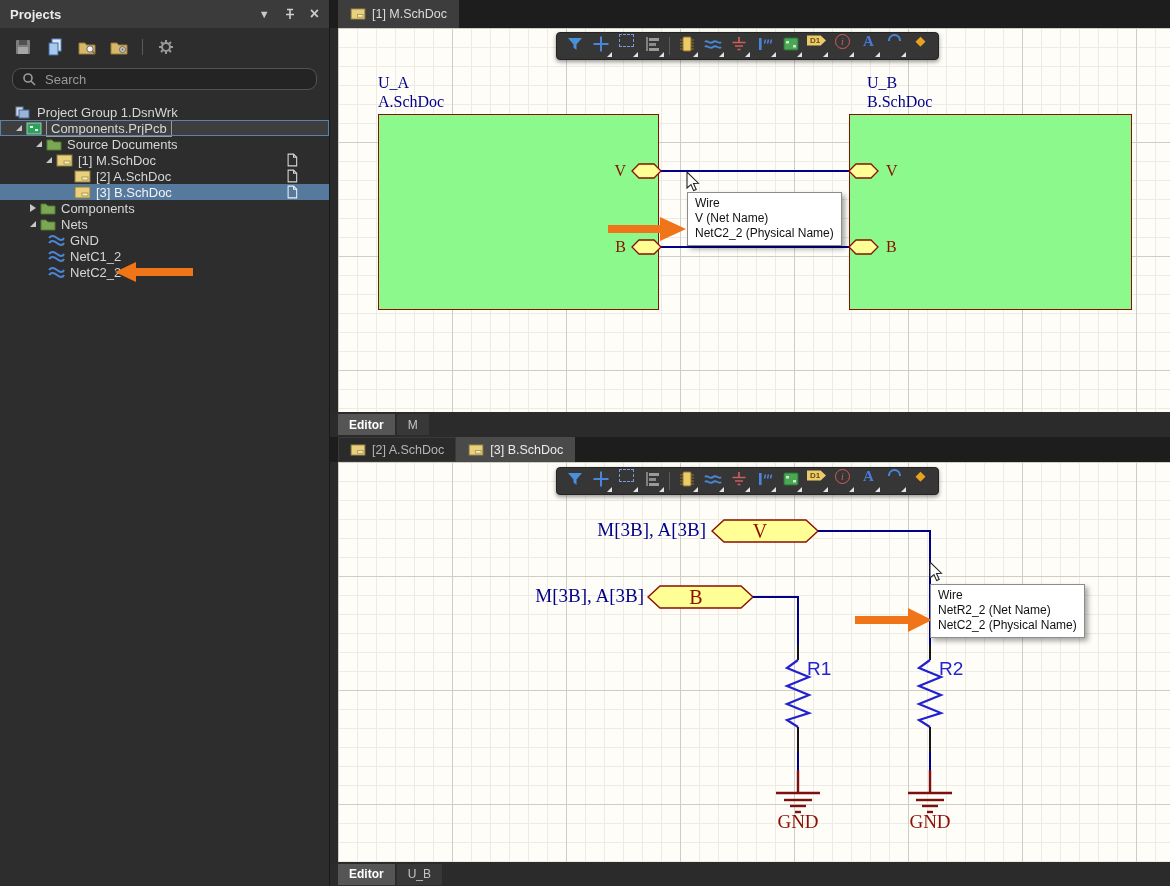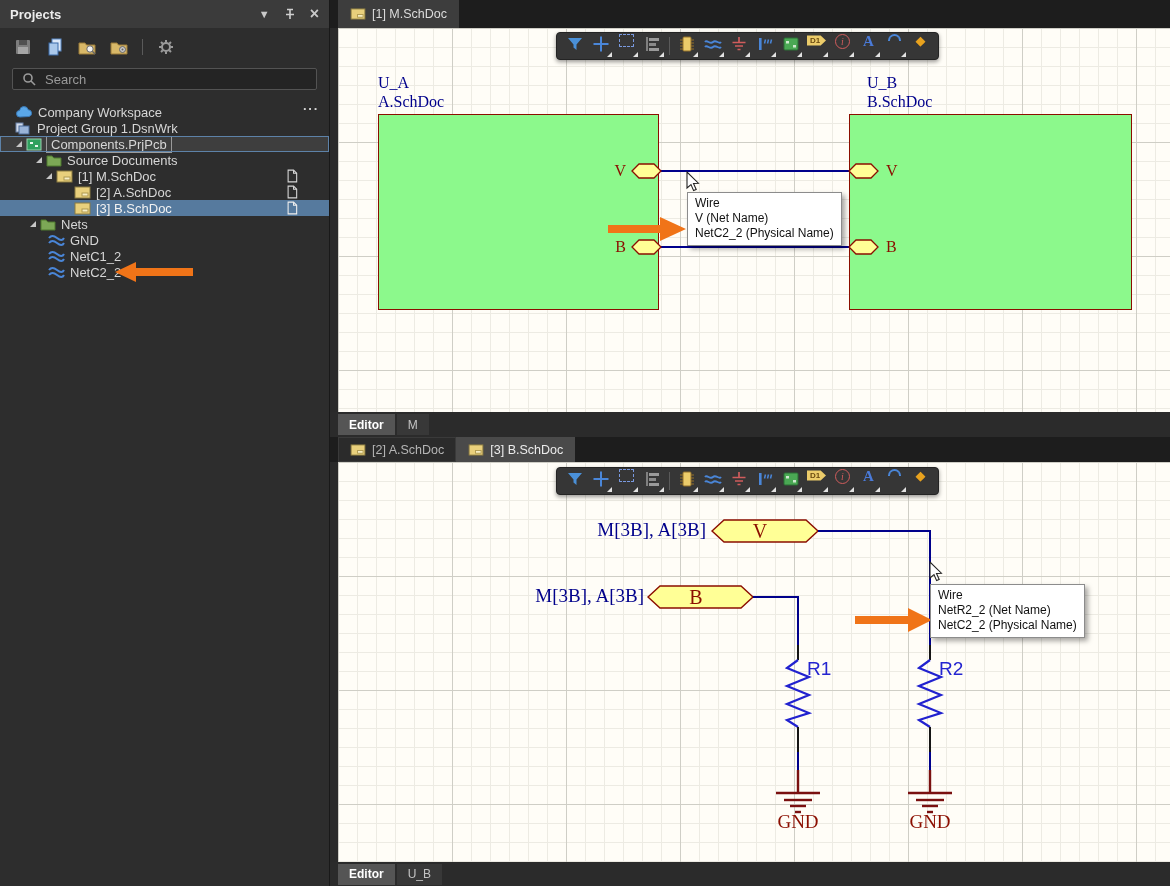--- a/index.html
+++ b/index.html
@@ -12,21 +12,21 @@
       background:#2d2d2d;border-right:1px solid #191919;box-sizing:border-box;}
   .panel-header{height:28px;background:#3b3b3b;display:flex;align-items:center;padding:0 10px;}
   .panel-title{font-weight:bold;font-size:13px;color:#ececec;flex:1;}
   .hdr-btn{color:#c9c9c9;margin-left:12px;font-size:11px;display:flex;align-items:center;}
   .hdr-btn.close{font-size:16px;font-weight:bold;line-height:1;}
   .panel-toolbar{height:38px;display:flex;align-items:center;padding:0 12px;gap:10px;}
   .ptb-btn{width:22px;height:22px;display:flex;align-items:center;justify-content:center;}
   .ptb-sep{width:1px;height:16px;background:#5a5a5a;margin:0 2px;}
   .search-wrap{margin:2px 12px 0;position:relative;height:22px;}
   .search-input{width:100%;height:22px;box-sizing:border-box;background:#242424;
-      border:1px solid #535353;border-radius:2px;color:#cfcfcf;font-size:13px;
+      border:1px solid #535353;border-radius:9px;color:#cfcfcf;font-size:13px;
       padding:0 6px 0 32px;outline:none;font-family:"Liberation Sans",sans-serif;}
   .search-input::placeholder{color:#9a9a9a;}
   .search-icon{position:absolute;left:10px;top:4px;}
 
   .tree{margin-top:14px;position:relative;font-size:13px;color:#d6d6d6;}
   .trow{height:16px;display:flex;align-items:center;position:relative;white-space:nowrap;box-sizing:border-box;}
   .trow .lbl{margin-left:5px;}
   .trow.focusrow{background:#3e3e3e;outline:1px solid #5d82a8;outline-offset:-1px;}
   .lbl-box{border:1px solid #9a9a9a;padding:0 4px;margin-left:4px;background:#3e3e3e;}
   .trow.selrow{background:#567a9e;color:#f2f2f2;}
@@ -160,27 +160,20 @@
 
     <div class="search-wrap">
       <svg class="search-icon" width="14" height="14" viewBox="0 0 14 14">
         <circle cx="6" cy="6" r="4" fill="none" stroke="#9a9a9a" stroke-width="1.6"></circle>
           <line x1="9" y1="9" x2="13" y2="13" stroke="#9a9a9a" stroke-width="1.6"></line>
         </svg>
       <input class="search-input" type="text" placeholder="Search" style="">
     </div>
 
     <div class="tree">
-      <div class="trow" style="padding-left:16px">
-        <svg class="tico" width="17" height="14" viewBox="0 0 17 14">
-          <path d="M4,12 a3.3,3.3 0 0 1 -0.4,-6.6 a4.4,4.4 0 0 1 8.6,-0.6 a3.4,3.4 0 0 1 0.8,6.7 z" fill="#5aa7e8" stroke="#3a7ab8"></path>
-          </svg>
-        <span class="lbl">Company Workspace</span>
-        <span class="more-dots">···</span>
-      </div>
       <div class="trow" style="padding-left:14px">
         <svg class="tico" width="18" height="15" viewBox="0 0 18 15">
           <rect x="2" y="2" width="7" height="9" fill="#cfd8e8" stroke="#6a82a8"></rect>
             <rect x="5" y="5" width="10" height="8" fill="#9ab4d8" stroke="#4a6a98"></rect>
           </svg>
         <span class="lbl">Project Group 1.DsnWrk</span>
       </div>
       <div class="trow focusrow" style="padding-left:16px">
         <span class="exp"></span>
         <svg class="tico" width="16" height="13" viewBox="0 0 16 13">
@@ -223,20 +216,27 @@
       <div class="trow selrow" style="padding-left:74px">
         <svg class="tico" width="17" height="13" viewBox="0 0 17 13">
           <rect x="1" y="1" width="15" height="11" fill="#e9d07c" stroke="#8a7a40"></rect>
             <rect x="8" y="7" width="6" height="3" fill="#f7eec4" stroke="#b09a50"></rect>
           </svg>
         <span class="lbl">[3] B.SchDoc</span>
         <svg class="doc-badge" width="14" height="14" viewBox="0 0 18 18">
           <path d="M4,1.5 h7 l4,4 v11 h-11 z" fill="none" stroke="#eeeeee" stroke-width="1.4"></path>
             <path d="M11,1.5 v4 h4" fill="none" stroke="#eeeeee" stroke-width="1.4"></path>
           </svg>
+      </div>
+      <div class="trow" style="padding-left:30px">
+        <span class="col"></span>
+        <svg class="tico" width="16" height="14" viewBox="0 0 16 14">
+          <path d="M1,3 h5 l1.8,2 H15 v8 H1 z" fill="#7ca856" stroke="#4f7a2e"></path>
+          </svg>
+        <span class="lbl">Components</span>
       </div>
       <div class="trow" style="padding-left:30px">
         <span class="exp"></span>
         <svg class="tico" width="16" height="14" viewBox="0 0 16 14">
           <path d="M1,3 h5 l1.8,2 H15 v8 H1 z" fill="#7ca856" stroke="#4f7a2e"></path>
           </svg>
         <span class="lbl">Nets</span>
       </div>
       <div class="trow" style="padding-left:48px">
         <svg class="tico" width="17" height="12" viewBox="0 0 17 12">

